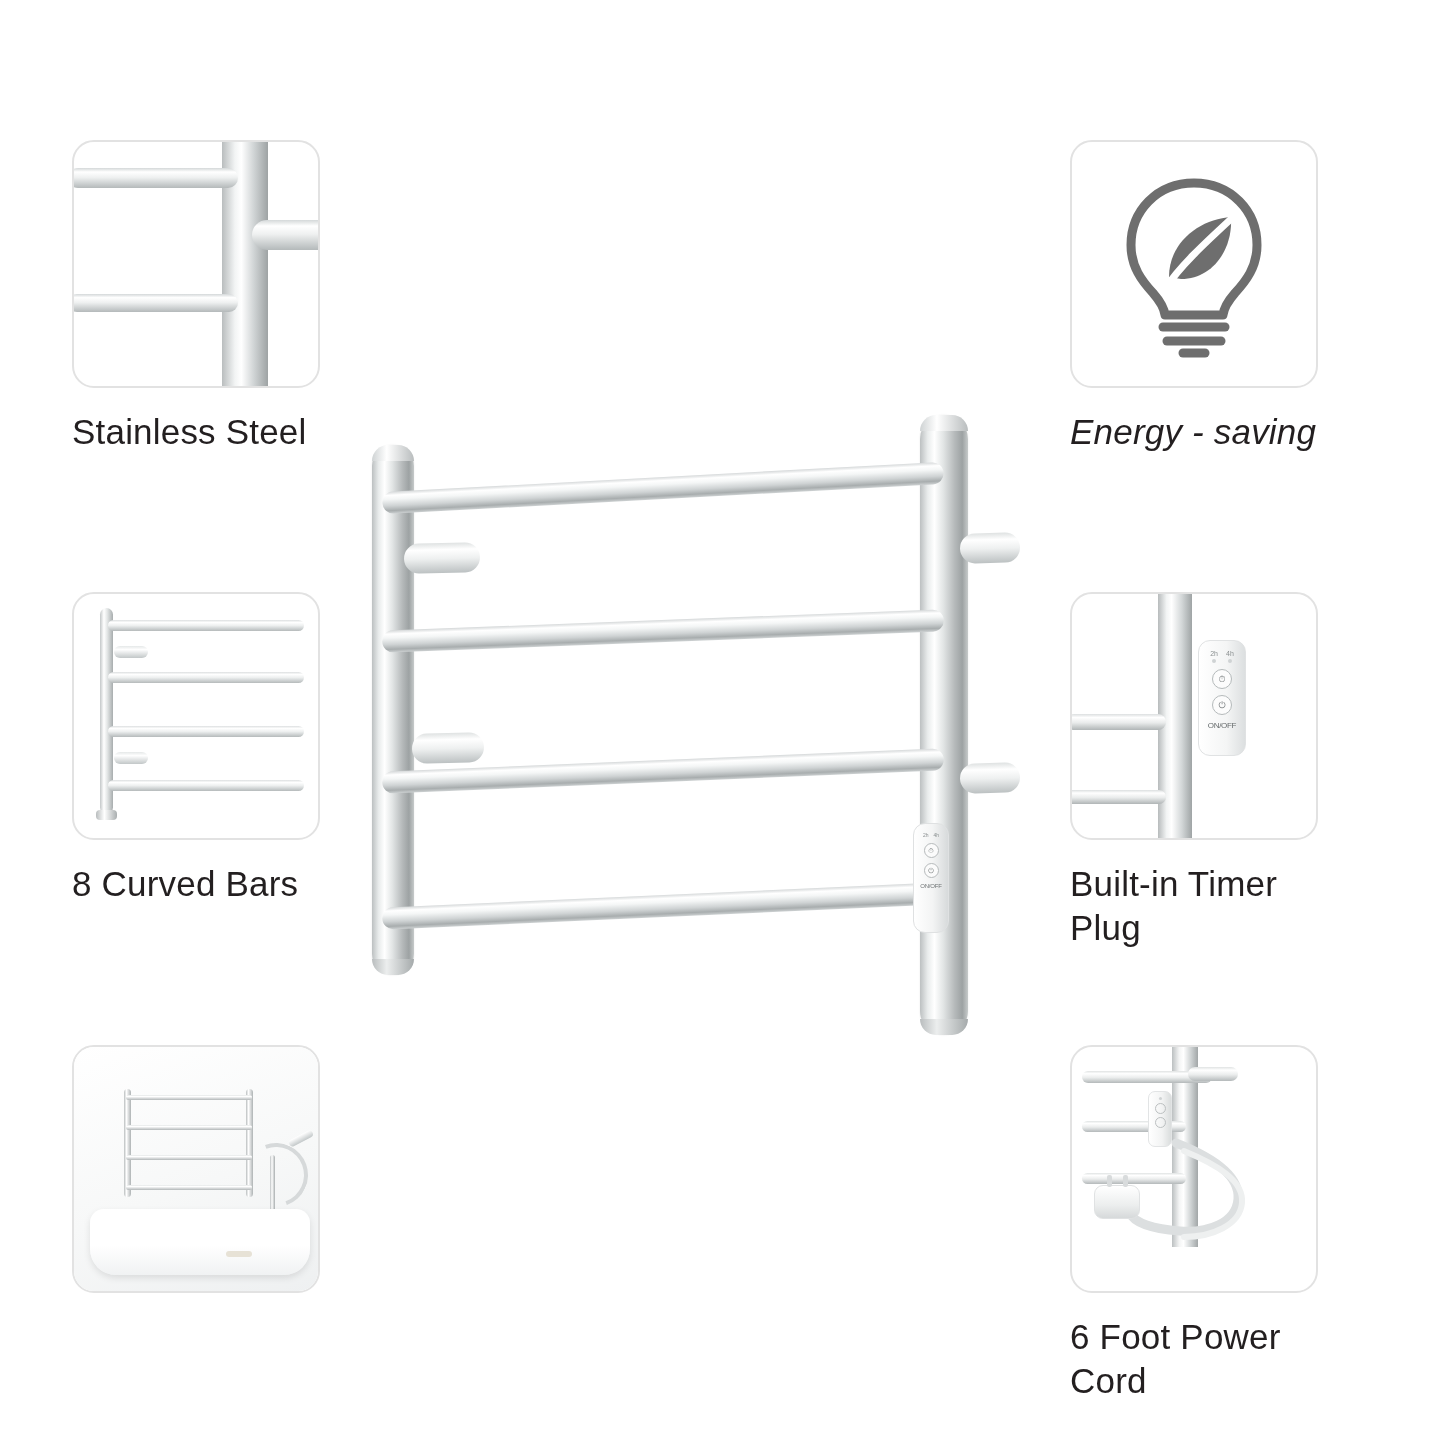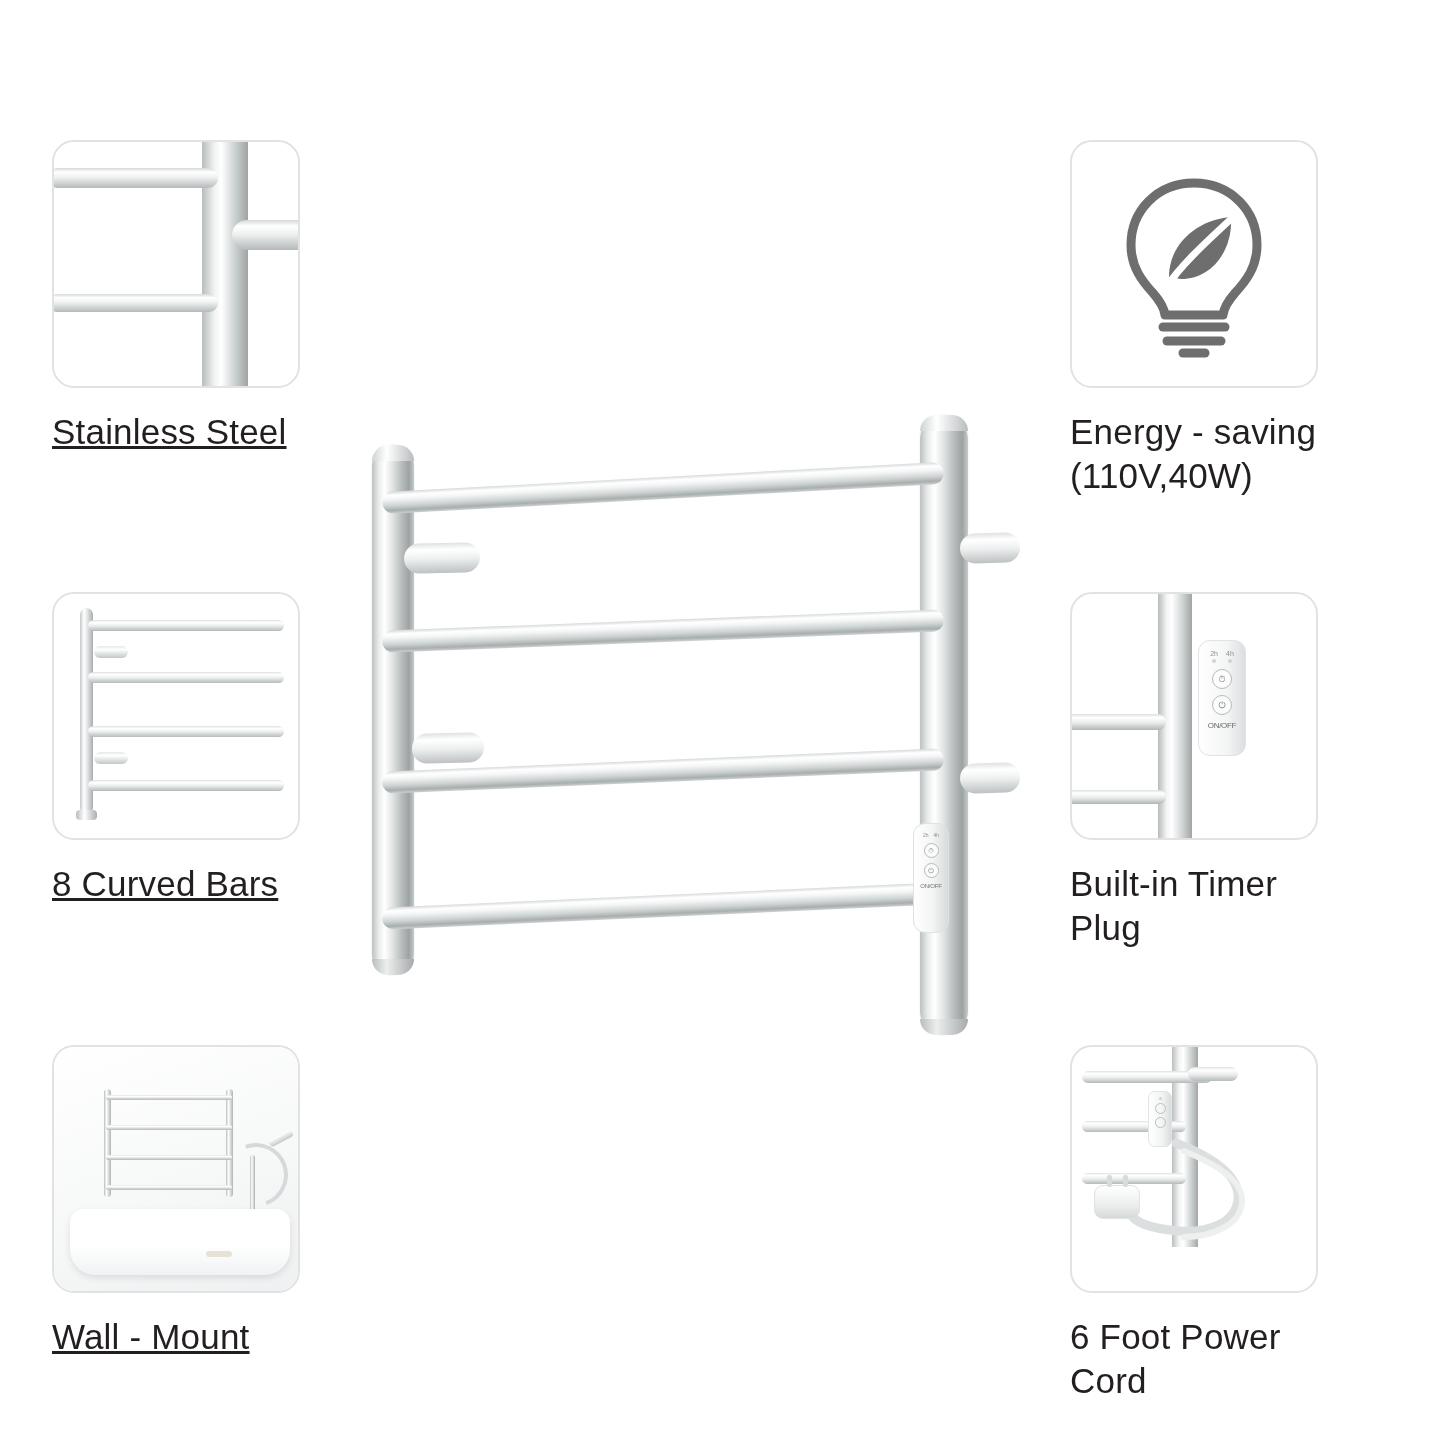--- a/index.html
+++ b/index.html
@@ -37,28 +37,28 @@
     box-sizing: border-box;
   }
   .feature .caption {
     margin-top: 22px;
     font-size: 35px;
     line-height: 1.25;
     color: #231f20;
     letter-spacing: 0.2px;
   }
 
-  .f-left  { left: 52px; text-decoration: underline; }
+  .f-left  { left: 72px; }
   .f-right { left: 1070px; }
   .f-right .caption { }
 
   .f-tl { top: 140px; }
   .f-ml { top: 592px; }
   .f-bl { top: 1045px; }
-  .f-tr { top: 140px; }
+  .f-tr { top: 140px; font-style: italic; }
   .f-mr { top: 592px; }
   .f-br { top: 1045px; }
   .post {
     position: absolute;
     border-radius: 999px;
     background: linear-gradient(to right,
       #bcc0c1 0%, #e9ecec 16%, #ffffff 30%, #e3e6e6 48%,
       #b6babb 72%, #9da2a3 88%, #c6caca 100%);
     box-shadow: 0 0 2px rgba(0,0,0,0.10);
   }
@@ -354,41 +354,39 @@
         <span class="h" style="top:36px;"></span>
         <span class="h" style="top:66px;"></span>
         <span class="h" style="top:96px;"></span>
       </div>
       <div class="t3-hose"></div>
       <div class="t3-faucet"></div>
       <div class="t3-handle"></div>
       <div class="t3-tub"></div>
       <div class="t3-drain"></div>
     </div>
-    <div class="caption">Wall - Mount</div>
   </div>
 
   <div class="feature f-right f-tr">
     <div class="thumb">
       <div class="bulb-wrap">
         <svg width="170" height="190" viewBox="0 0 170 190" aria-hidden="true">
           <g fill="none" stroke="#6e6e6e" stroke-width="9" stroke-linecap="round" stroke-linejoin="round">
             <path d="M85 14 C48 14 22 42 22 76 c0 22 11 36 22 48 c7 8 11 14 12 22 h58 c1 -8 5 -14 12 -22 c11 -12 22 -26 22 -48 C148 42 122 14 85 14 Z"></path>
             <line x1="54" y1="158" x2="116" y2="158"></line>
             <line x1="58" y1="172" x2="112" y2="172"></line>
             <line x1="74" y1="184" x2="96" y2="184"></line>
             <path d="M60 108 C60 72 92 50 122 48 c2 32 -18 62 -50 62 Z" fill="#6e6e6e" stroke="none"></path>
             <path d="M56 120 C70 98 96 74 122 50" stroke="#ffffff" stroke-width="7"></path>
           </g>
         </svg>
       </div>
     </div>
     <div class="caption">
       <div>Energy - saving</div>
-      <div>(110V,40W)</div>
     </div>
   </div>
 
   <div class="feature f-right f-mr">
     <div class="thumb">
       <div class="t5-post"></div>
       <div class="t5-arm" style="left:-6px; top:120px; width:100px; height:16px;"></div>
       <div class="t5-arm" style="left:-6px; top:196px; width:100px; height:14px;"></div>
       <div class="t5-panel">
         <div class="leds">

